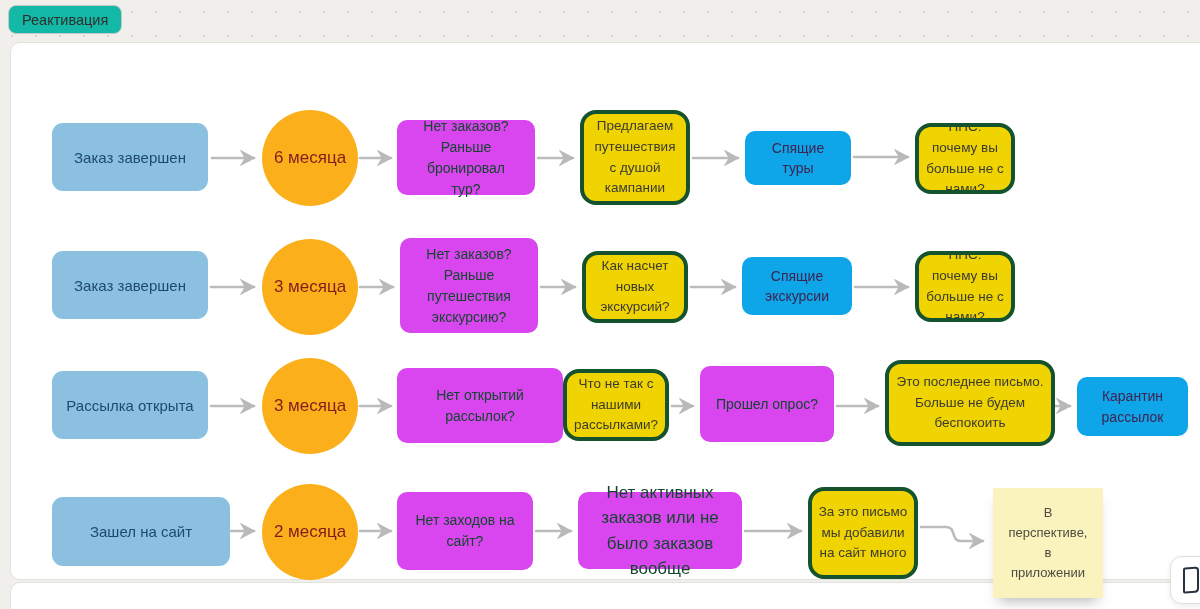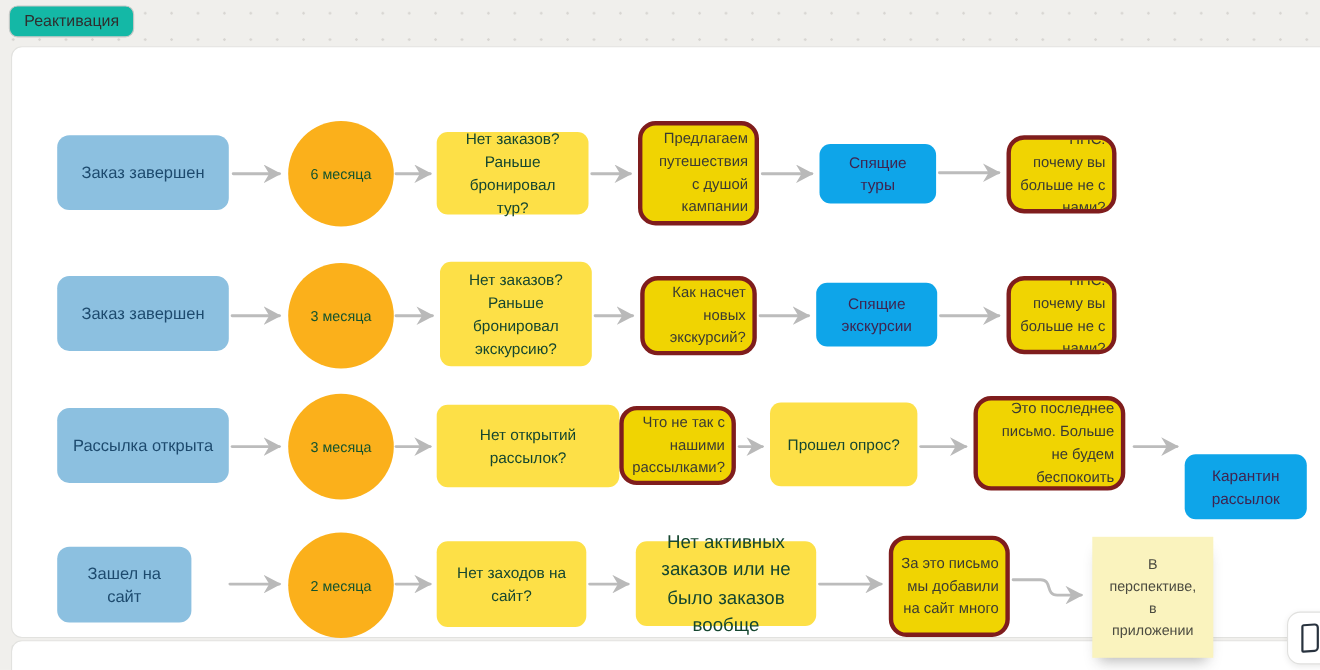--- a/index.html
+++ b/index.html
@@ -23,25 +23,25 @@
     position:absolute;left:8px;top:5px;height:27px;
     display:flex;align-items:center;padding:0 13px;
     background:#14b8a6;border:1px solid #c8c8c6;border-radius:8px;
     font-size:14.5px;color:#2f2f2f;cursor:pointer;
   }
   .node{
     position:absolute;display:flex;align-items:center;justify-content:center;
     text-align:center;box-sizing:border-box;cursor:pointer;
   }
   .trigger{background:#8cc0e0;border-radius:11px;color:#1d4a6e;font-size:15px;line-height:1.4;padding:0 10px;}
-  .timer{background:#fbb01b;border-radius:50%;color:#14532d;font-size:13px;}
-  .condition{background:#fde047;border-radius:10px;color:#15462f;font-size:14px;line-height:1.5;padding:0 14px;}
+  .timer{background:#fbb01b;border-radius:50%;color:#7f1d1d;font-size:17px;}
+  .condition{background:#d946ef;border-radius:10px;color:#15462f;font-size:14px;line-height:1.5;padding:0 14px;}
   .condition.wide{font-size:17px;padding:0 12px;}
-  .action{background:#f0d402;border:4px solid #7f1d1d;border-radius:16px;color:#3b3b32;
-          font-size:13.5px;line-height:1.55;padding:4px 6px;overflow:hidden;text-align:right;}
+  .action{background:#f0d402;border:4px solid #14532d;border-radius:16px;color:#3b3b32;
+          font-size:13.5px;line-height:1.55;padding:4px 6px;overflow:hidden;}
   .segment{background:#0ea5e9;border-radius:10px;color:#3e2450;font-size:14px;line-height:1.45;padding:0 24px;}
   .note{background:#faf3be;color:#4c4c41;font-size:13px;line-height:1.55;padding:16px 16px;
         box-shadow:0 9px 12px -6px rgba(50,50,50,.35);}
   .arrows{position:absolute;left:0;top:0;width:1200px;height:609px;pointer-events:none;}
   .corner-btn{
     position:absolute;left:1170px;top:556px;width:60px;height:48px;
     background:#ffffff;border:1px solid #e0e0de;border-radius:12px;
     box-shadow:0 2px 6px rgba(0,0,0,.08);cursor:pointer;
     display:flex;align-items:center;padding-left:12px;box-sizing:border-box;
   }
@@ -93,34 +93,34 @@
 
 <div class="node trigger" style="left:52px;top:123px;width:156px;height:68px;">Заказ завершен</div>
 <div class="node timer" style="left:262px;top:110px;width:96px;height:96px;">6 месяца</div>
 <div class="node condition" style="left:397px;top:120px;width:138px;height:75px;">Нет заказов? Раньше бронировал тур?</div>
 <div class="node action" style="left:580px;top:110px;width:110px;height:95px;">Предлагаем путешествия с душой кампании</div>
 <div class="node segment" style="left:745px;top:131px;width:106px;height:54px;">Спящие туры</div>
 <div class="node action" style="left:915px;top:123px;width:100px;height:71px;">НПС: почему вы больше не с нами?</div>
 
 <div class="node trigger" style="left:52px;top:251px;width:156px;height:68px;">Заказ завершен</div>
 <div class="node timer" style="left:262px;top:239px;width:96px;height:96px;">3 месяца</div>
-<div class="node condition" style="left:400px;top:238px;width:138px;height:95px;">Нет заказов? Раньше бронировал экскурсию?</div>
+<div class="node condition" style="left:400px;top:238px;width:138px;height:95px;">Нет заказов? Раньше путешествия экскурсию?</div>
 <div class="node action" style="left:582px;top:251px;width:106px;height:72px;">Как насчет новых экскурсий?</div>
 <div class="node segment" style="left:742px;top:257px;width:110px;height:58px;">Спящие экскурсии</div>
 <div class="node action" style="left:915px;top:251px;width:100px;height:71px;">НПС: почему вы больше не с нами?</div>
 
 <div class="node trigger" style="left:52px;top:371px;width:156px;height:68px;">Рассылка открыта</div>
 <div class="node timer" style="left:262px;top:358px;width:96px;height:96px;">3 месяца</div>
 <div class="node condition" style="left:397px;top:368px;width:166px;height:75px;">Нет открытий рассылок?</div>
 <div class="node action" style="left:563px;top:369px;width:106px;height:72px;">Что не так с нашими рассылками?</div>
 <div class="node condition" style="left:700px;top:366px;width:134px;height:76px;">Прошел опрос?</div>
-<div class="node action" style="left:885px;top:360px;width:138px;height:86px;">Это последнее письмо. Больше не будем беспокоить</div>
-<div class="node segment" style="left:1077px;top:377px;width:111px;height:59px;margin-top:36px;">Карантин рассылок</div>
+<div class="node action" style="left:885px;top:360px;width:170px;height:86px;">Это последнее письмо. Больше не будем беспокоить</div>
+<div class="node segment" style="left:1077px;top:377px;width:111px;height:59px;">Карантин рассылок</div>
 
-<div class="node trigger" style="left:52px;top:497px;width:122px;height:69px;">Зашел на сайт</div>
+<div class="node trigger" style="left:52px;top:497px;width:178px;height:69px;">Зашел на сайт</div>
 <div class="node timer" style="left:262px;top:484px;width:96px;height:96px;">2 месяца</div>
 <div class="node condition" style="left:397px;top:492px;width:136px;height:78px;">Нет заходов на сайт?</div>
 <div class="node condition wide" style="left:578px;top:492px;width:164px;height:77px;">Нет активных заказов или не было заказов вообще</div>
 <div class="node action" style="left:808px;top:487px;width:110px;height:92px;">За это письмо мы добавили на сайт много</div>
 <div class="node note" style="left:993px;top:488px;width:110px;height:110px;">В перспективе, в приложении</div>
 
 <div class="corner-btn">
   <span class="doc-glyph"></span>
 </div>
 

